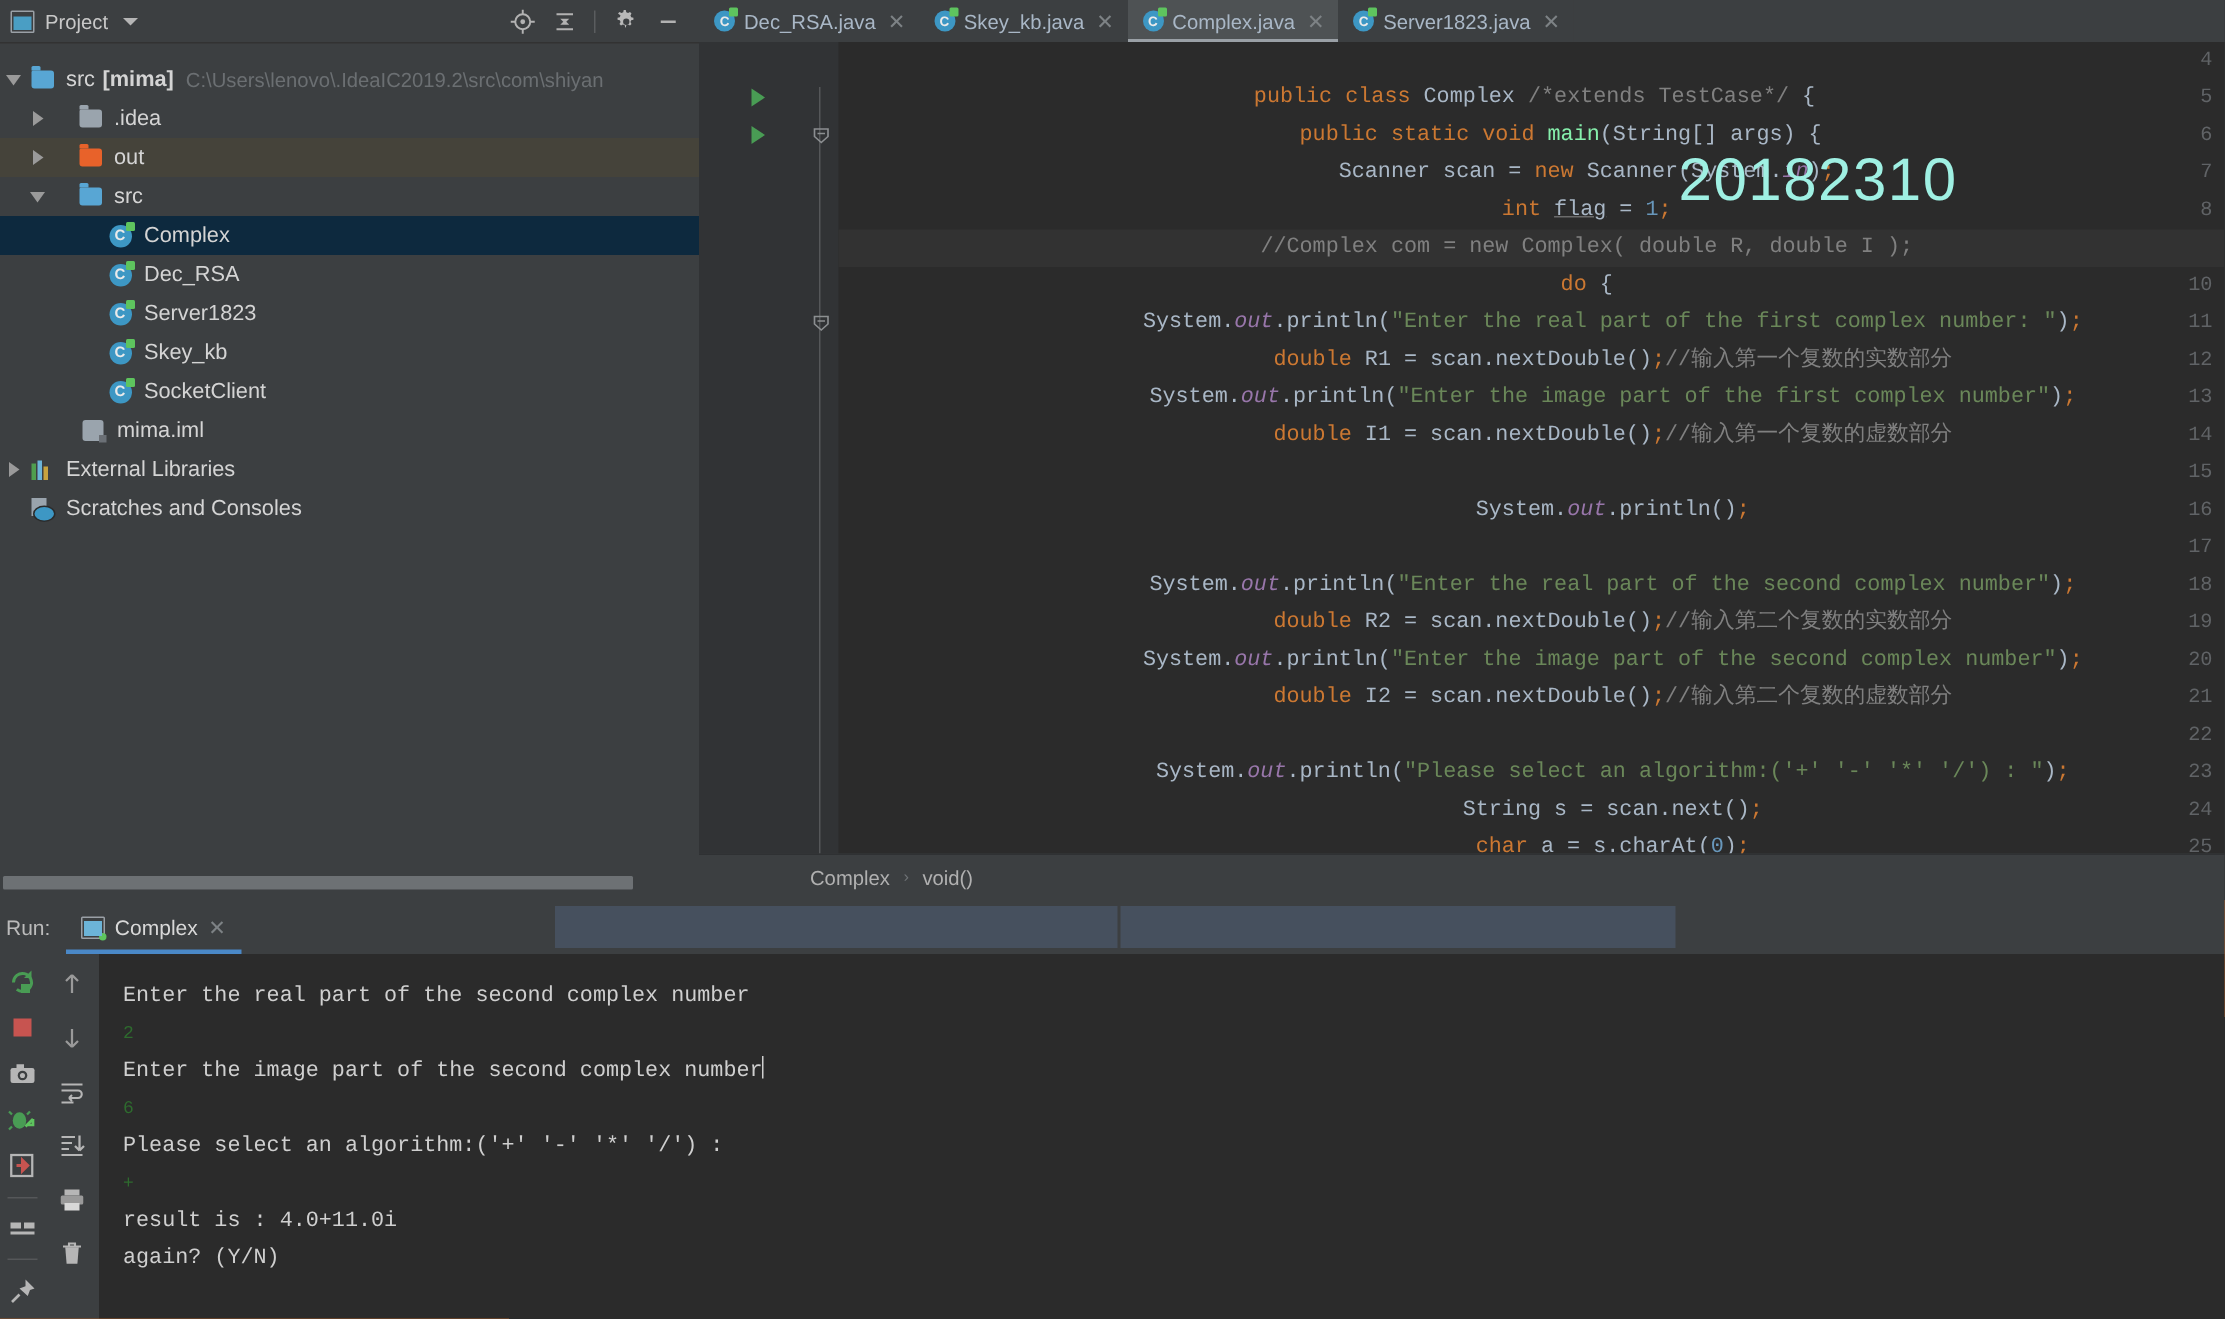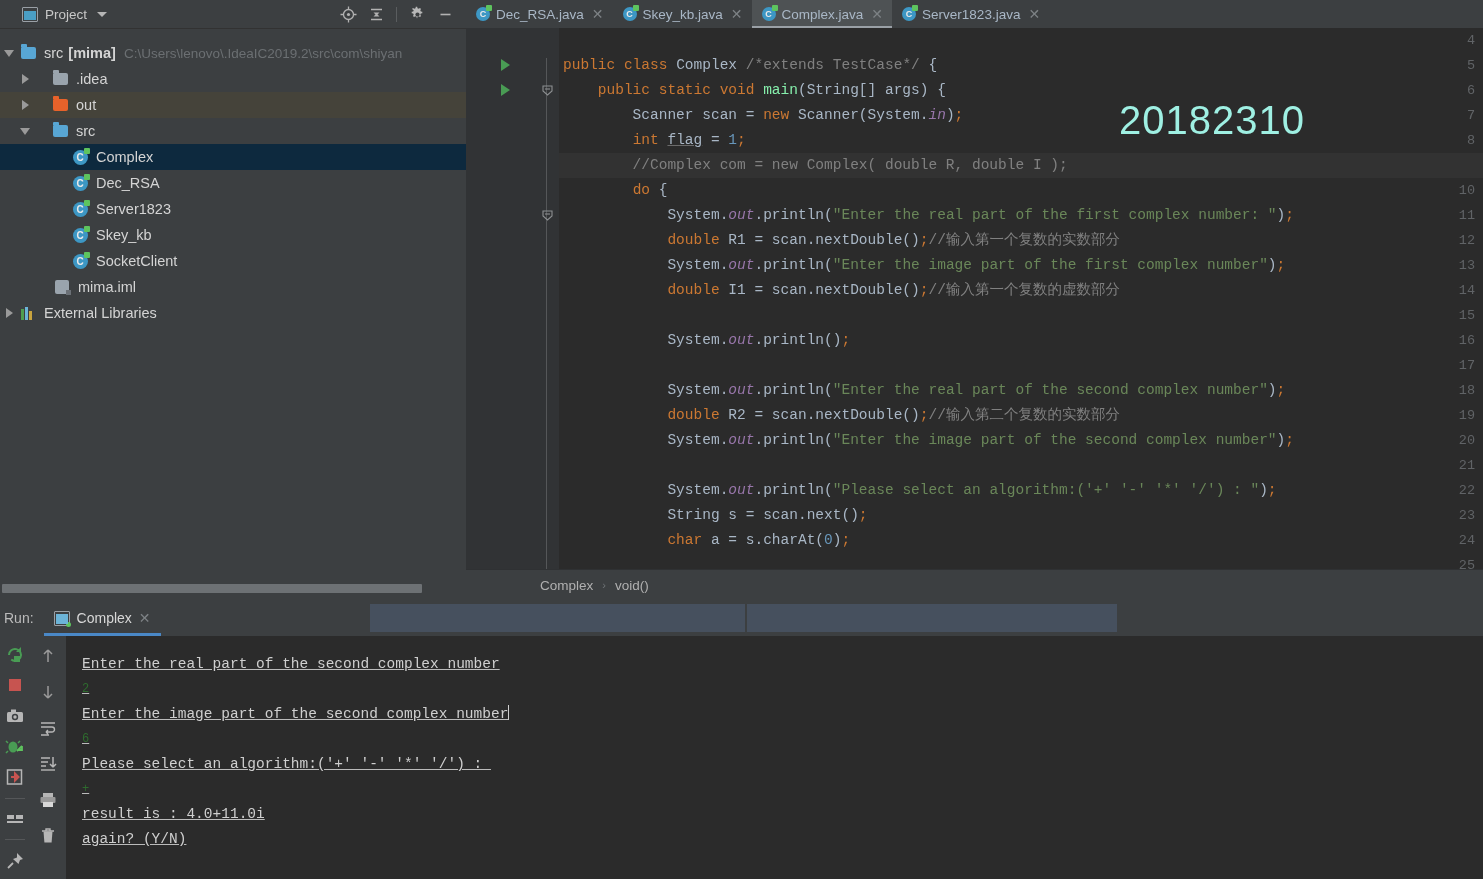--- a/index.html
+++ b/index.html
@@ -8,21 +8,21 @@
     background:#3c3f41;
     font-family:"Liberation Sans",sans-serif;
     font-size:13px;color:#bbbbbb;
     -webkit-font-smoothing:antialiased;
   }
   .app{position:relative;width:1483px;height:879px;}
 
   
   .project-panel{position:absolute;left:0;top:0;width:466px;height:600px;background:#3c3f41;}
   .project-header{height:28px;display:flex;align-items:center;background:#3c3f41;border-bottom:1px solid #323232;}
-  .proj-title{display:flex;align-items:center;gap:7px;padding-left:22px;font-size:13.5px;color:#c8c8c8;}
+  .proj-title{display:flex;align-items:center;gap:7px;padding-left:7px;font-size:13.5px;color:#c8c8c8;}
   .proj-winicon{width:14px;height:13px;border:1px solid #9aa0a6;background:#3c3f41;border-radius:1px;position:relative;}
   .proj-winicon:after{content:"";position:absolute;left:1px;top:3px;right:1px;bottom:1px;background:#4a9ec4;}
   .caret-dn{width:0;height:0;border-left:5px solid transparent;border-right:5px solid transparent;border-top:5px solid #b5b5b5;margin-left:3px;}
   .proj-tools{margin-left:auto;display:flex;align-items:center;gap:2px;padding-right:8px;}
   .ptool{width:26px;height:24px;display:flex;align-items:center;justify-content:center;}
   .ptool svg{display:block;}
   .vsep{width:1px;height:15px;background:#5a5d5f;margin:0 5px;}
 
   .tree{position:absolute;top:28px;left:0;right:0;bottom:22px;overflow:hidden;margin-top:12px;}
   .row{height:26px;display:flex;align-items:center;white-space:nowrap;font-size:14.5px;color:#d4d4d4;}
@@ -71,21 +71,21 @@
   .code-area{position:absolute;top:28px;left:0;right:0;bottom:30px;background:#2b2b2b;overflow:hidden;}
   .gutter{position:absolute;left:0;top:0;bottom:0;width:68px;background:#313335;}
   .fold-col{position:absolute;left:68px;top:0;bottom:0;width:25px;background:#313335;}
   .fold-line{position:absolute;left:12px;top:30px;bottom:0;width:1px;background:#555759;}
   .gnum{position:absolute;right:8px;width:40px;text-align:right;font-family:"Liberation Mono",monospace;font-size:13.5px;color:#606366;line-height:25px;height:25px;}
   .grun{position:absolute;left:35px;width:0;height:0;border-top:6px solid transparent;border-bottom:6px solid transparent;border-left:9px solid #499c54;}
   .gfold{position:absolute;left:76px;width:11px;height:11px;}
   .gfold svg{display:block;}
 
   .codelines{position:absolute;left:93px;top:0;right:0;bottom:0;font-family:"Liberation Mono",monospace;font-size:14.5px;}
-  .cl{height:25px;line-height:25px;white-space:pre;padding-left:4px;}
+  .cl{height:25px;line-height:25px;white-space:pre;padding-left:4px;text-align:center;}
   .cl.cur{background:#323232;}
   .k{color:#cc7832;}
   .s{color:#6a8759;}
   .c{color:#808080;}
   .f{color:#86efac;}
   .id{color:#a9b7c6;}
   .fi{color:#9876aa;font-style:italic;}
   .underl{text-decoration:underline;text-decoration-color:#6b6b6b;}
   .num{color:#6897bb;}
 
@@ -101,21 +101,21 @@
   .run-tab{display:flex;align-items:center;gap:7px;padding:0 10px;position:relative;font-size:14px;color:#d8d8d8;}
   .run-tab.active:after{content:"";position:absolute;left:0;right:0;bottom:0;height:3px;background:#4a88c7;}
   .runico{width:14px;height:13px;border:1px solid #9aa0a6;border-radius:1px;position:relative;background:#3c3f41;}
   .runico:after{content:"";position:absolute;left:1px;top:2px;right:1px;bottom:1px;background:#6cb4d8;}
   .runico .dot{position:absolute;right:-2px;bottom:-2px;width:5px;height:5px;background:#5ec45e;border-radius:50%;}
   .rtabx{color:#7d8285;font-size:14px;}
   .blk{position:absolute;top:4px;height:28px;background:#46505e;}
   .blk.b1{left:370px;width:375px;}
   .blk.b2{left:747px;width:370px;}
 
-  .run-body{position:absolute;left:0;right:0;top:36px;bottom:0;display:flex;text-decoration:underline;}
+  .run-body{position:absolute;left:0;right:0;top:36px;bottom:0;display:flex;}
   .run-left-tools{width:30px;background:#3c3f41;padding-top:8px;display:flex;flex-direction:column;align-items:center;gap:10px;}
   .run-left-tools2{width:36px;background:#3c3f41;padding-top:8px;display:flex;flex-direction:column;align-items:center;gap:12px;}
   .tbtn{width:24px;height:24px;display:flex;align-items:center;justify-content:center;}
   .tsep{width:20px;height:1px;background:#555759;}
   .console{flex:1;background:#2b2b2b;padding:16px 0 0 16px;font-family:"Liberation Mono",monospace;font-size:14.5px;color:#cfcfcf;overflow:hidden;}
   .coline{height:25px;line-height:25px;white-space:pre;}
   .coline.input{color:#2e6b2e;font-size:12px;height:25px;line-height:25px;}
   .caretbar{display:inline-block;width:1px;height:15px;background:#cfcfcf;vertical-align:-2px;}
   .pinwrap{margin-top:auto;padding-bottom:8px;}
 </style>
@@ -260,20 +260,30 @@
         <span class="ico">
             <span class="libico">
               <span></span>
               <span></span>
               <span></span>
             </span>
           </span>
         <span class="lbl">External Libraries</span>
       </div>
 
+      <div class="row">
+        <span class="arrow empty"></span>
+        <span class="ico">
+            <span class="scratchico">
+              <span class="pg"></span>
+              <span class="cl"></span>
+            </span>
+          </span>
+        <span class="lbl">Scratches and Consoles</span>
+      </div>
     </div>
 
     <div class="hscroll-track">
       <div class="hscroll-thumb"></div>
     </div>
   </div>
 
   <div class="editor-wrap">
     <div class="tabbar">
       <div class="tab">
@@ -355,20 +365,21 @@
         <div class="cl"><span class="id">            System.</span><span class="fi">out</span><span class="id">.println(</span><span class="s">"Enter the real part of the first complex number: "</span><span class="id">)</span><span class="k">;</span></div>
         <div class="cl"><span class="id">            </span><span class="k">double </span><span class="id">R1 = scan.nextDouble()</span><span class="k">;</span><span class="c">//输入第一个复数的实数部分</span></div>
         <div class="cl"><span class="id">            System.</span><span class="fi">out</span><span class="id">.println(</span><span class="s">"Enter the image part of the first complex number"</span><span class="id">)</span><span class="k">;</span></div>
         <div class="cl"><span class="id">            </span><span class="k">double </span><span class="id">I1 = scan.nextDouble()</span><span class="k">;</span><span class="c">//输入第一个复数的虚数部分</span></div>
         <div class="cl">&nbsp;</div>
         <div class="cl"><span class="id">            System.</span><span class="fi">out</span><span class="id">.println()</span><span class="k">;</span></div>
         <div class="cl">&nbsp;</div>
         <div class="cl"><span class="id">            System.</span><span class="fi">out</span><span class="id">.println(</span><span class="s">"Enter the real part of the second complex number"</span><span class="id">)</span><span class="k">;</span></div>
         <div class="cl"><span class="id">            </span><span class="k">double </span><span class="id">R2 = scan.nextDouble()</span><span class="k">;</span><span class="c">//输入第二个复数的实数部分</span></div>
         <div class="cl"><span class="id">            System.</span><span class="fi">out</span><span class="id">.println(</span><span class="s">"Enter the image part of the second complex number"</span><span class="id">)</span><span class="k">;</span></div>
+        <div class="cl"><span class="id">            </span><span class="k">double </span><span class="id">I2 = scan.nextDouble()</span><span class="k">;</span><span class="c">//输入第二个复数的虚数部分</span></div>
         <div class="cl">&nbsp;</div>
         <div class="cl"><span class="id">            System.</span><span class="fi">out</span><span class="id">.println(</span><span class="s">"Please select an algorithm:('+' '-' '*' '/') : "</span><span class="id">)</span><span class="k">;</span></div>
         <div class="cl"><span class="id">            String s = scan.next()</span><span class="k">;</span></div>
         <div class="cl"><span class="id">            </span><span class="k">char </span><span class="id">a = s.charAt(</span><span class="num">0</span><span class="id">)</span><span class="k">;</span></div>
       </div>
 
       <div class="watermark">20182310</div>
     </div>
 
     <div class="breadcrumb">

